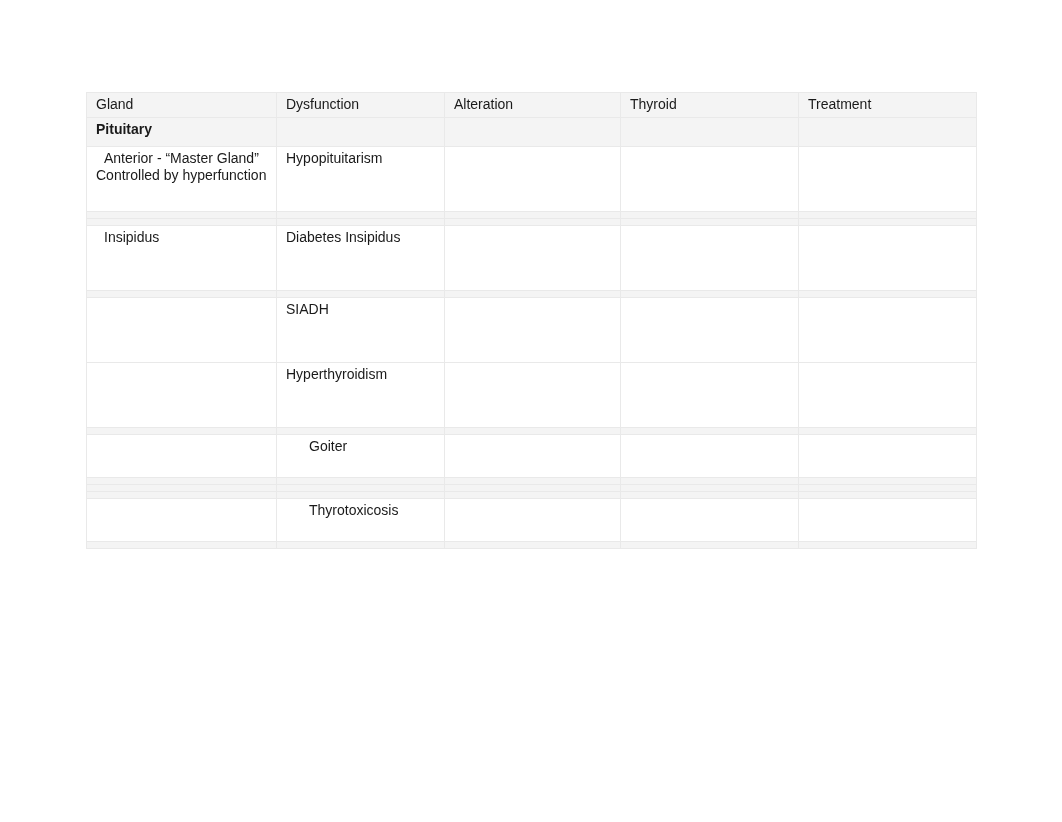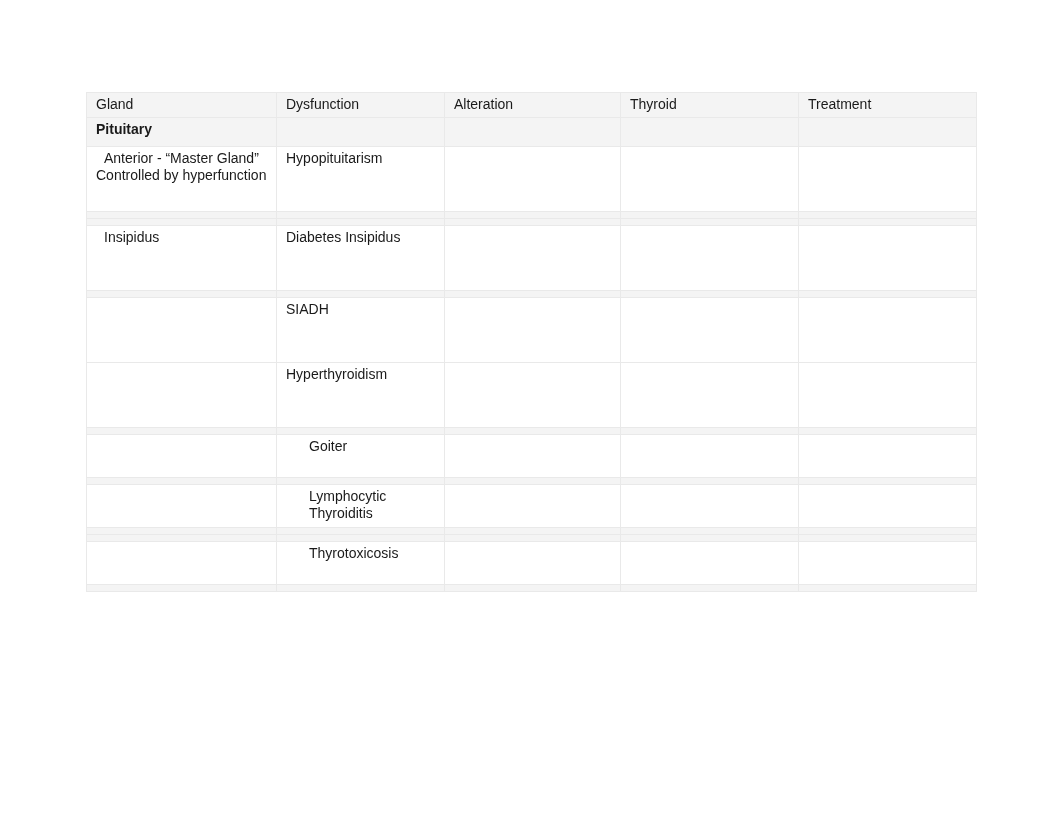--- a/index.html
+++ b/index.html
@@ -170,27 +170,20 @@
   </tr>
 
   <tr class="sep">
           <td></td>
           <td></td>
           <td></td>
           <td></td>
           <td></td>
         </tr>
 
-  <tr class="med">
-    <td></td>
-    <td>Lymphocytic Thyroiditis</td>
-    <td></td>
-    <td></td>
-    <td></td>
-  </tr>
 
   <tr class="sep">
           <td></td>
           <td></td>
           <td></td>
           <td></td>
           <td></td>
         </tr>
 
 

